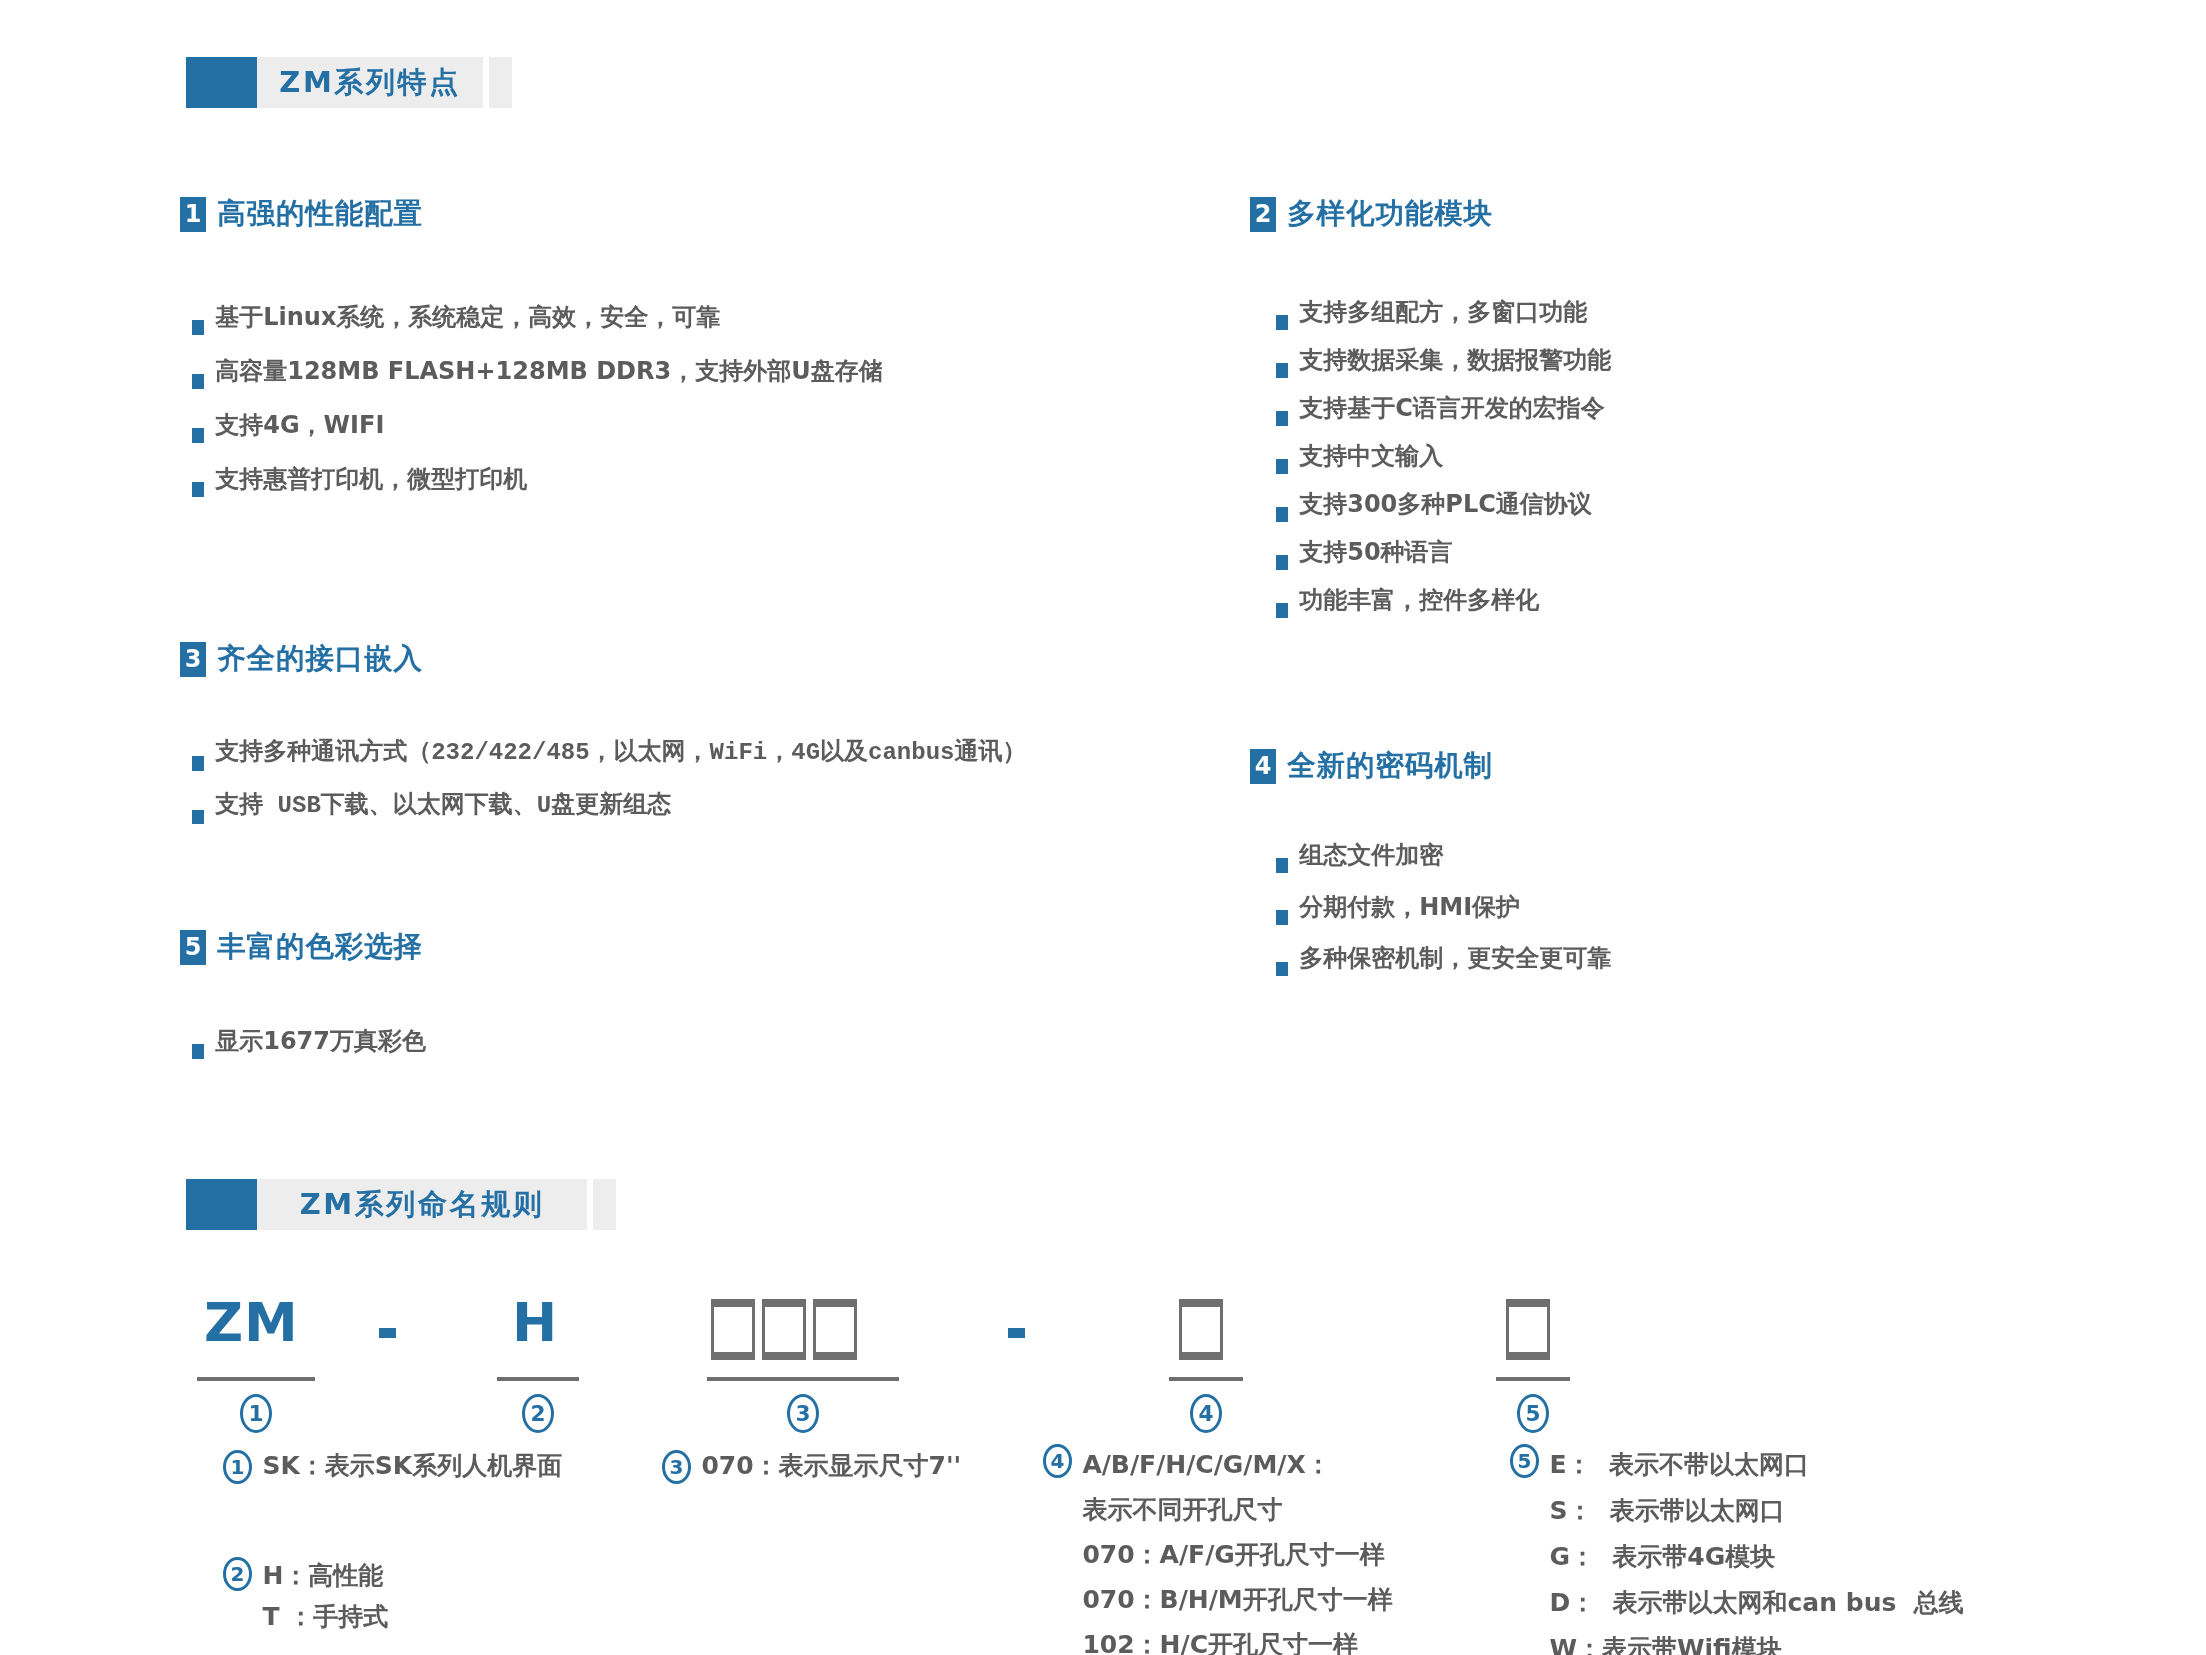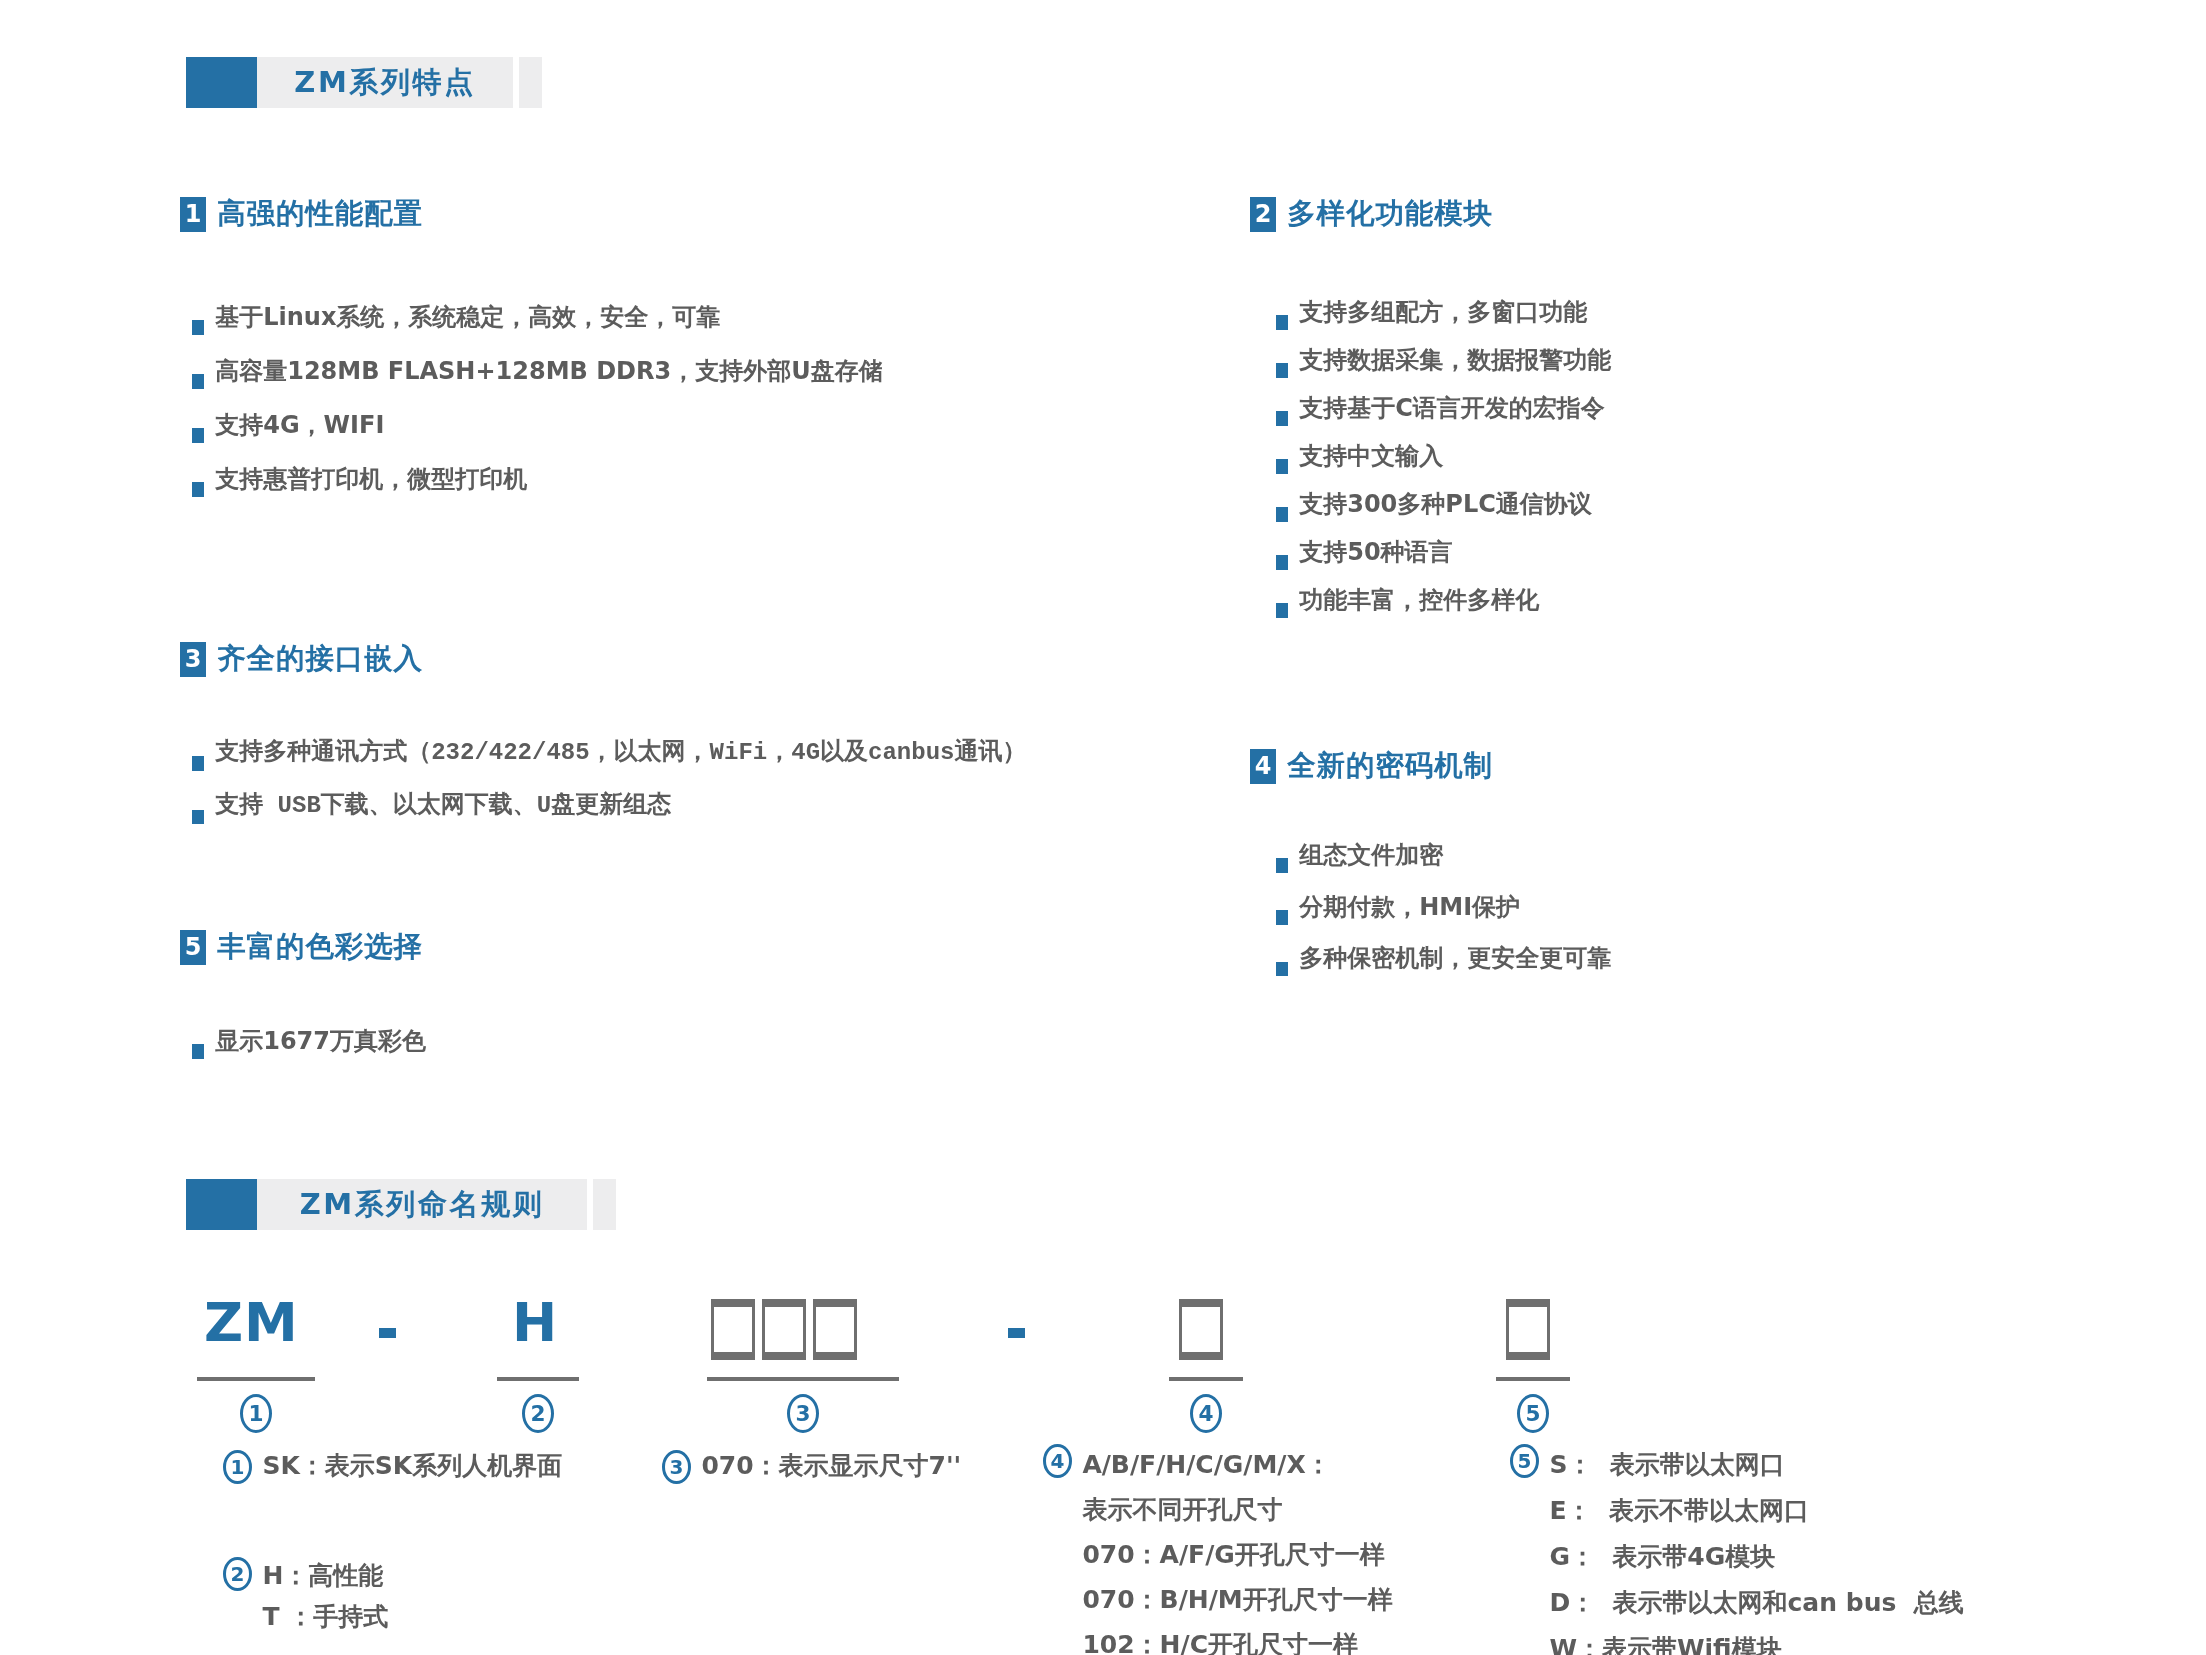--- a/index.html
+++ b/index.html
@@ -52,21 +52,21 @@
   .note-n4 .nline{line-height:45px;}
   .note-n5 .nline{line-height:46px;}
 </style>
 </head>
 <body>
 
 <div class="page">
 
   <div class="band" style="top:57px;">
     <div class="band-box"></div>
-    <div class="band-strip" style="width:256px;">
+    <div class="band-strip" style="width:226px;">
       <span class="band-title">ZM系列特点</span>
     </div>
     <div class="band-gap"></div>
     <div class="band-tab"></div>
   </div>
 
   <div class="sec sec1" style="left:180px;top:195px;">
     <div class="sec-head">
       <span class="badge">1</span>
       <span class="sec-title">高强的性能配置</span>
@@ -274,23 +274,23 @@
 
         <div class="nline">102：H/C开孔尺寸一样</div>
 
     </div>
   </div>
 
   <div class="note note-n5" style="left:1510px;top:1442px;">
     <span class="ncircle">5</span>
     <div class="nlines">
 
+        <div class="nline">E：  表示不带以太网口</div>
+
         <div class="nline">S：  表示带以太网口</div>
-
-        <div class="nline">E：  表示不带以太网口</div>
 
         <div class="nline">G：  表示带4G模块</div>
 
         <div class="nline">D：  表示带以太网和can bus  总线</div>
 
         <div class="nline">W：表示带Wifi模块</div>
 
     </div>
   </div>
 

